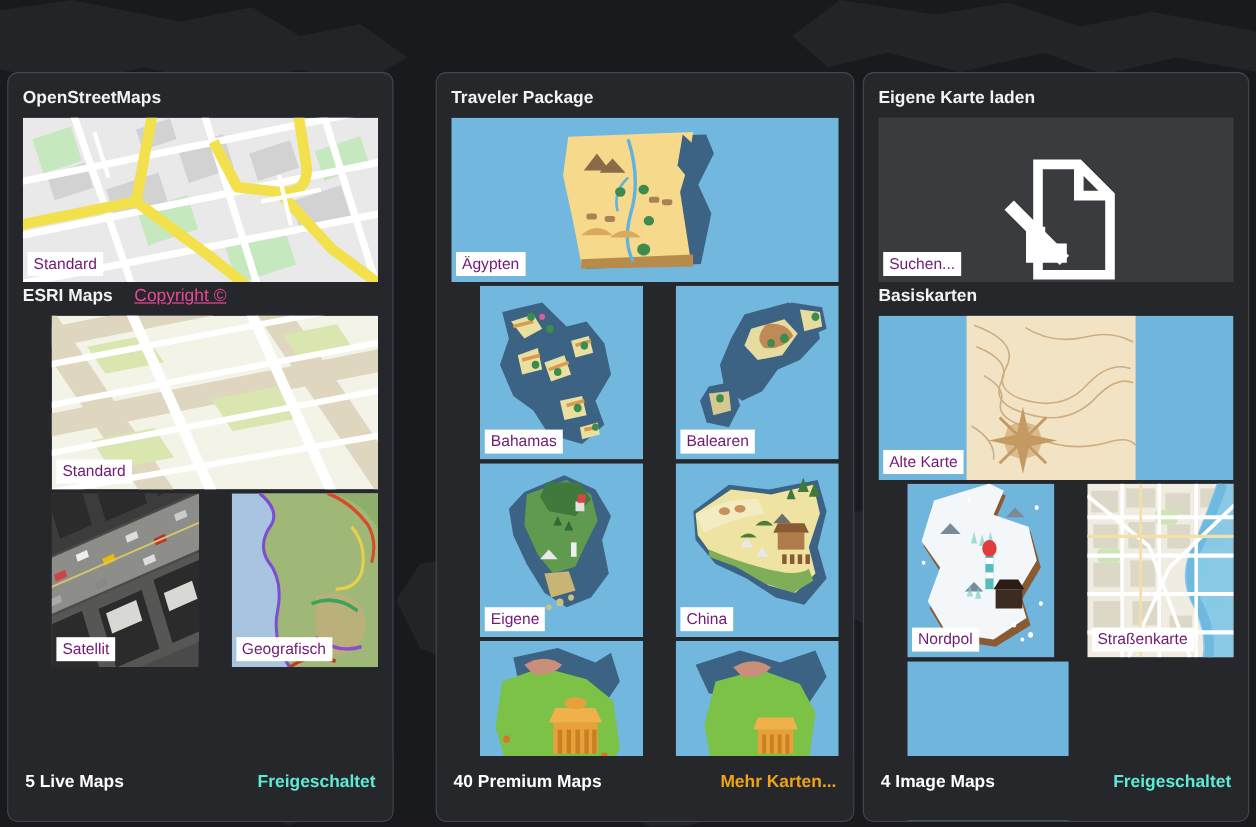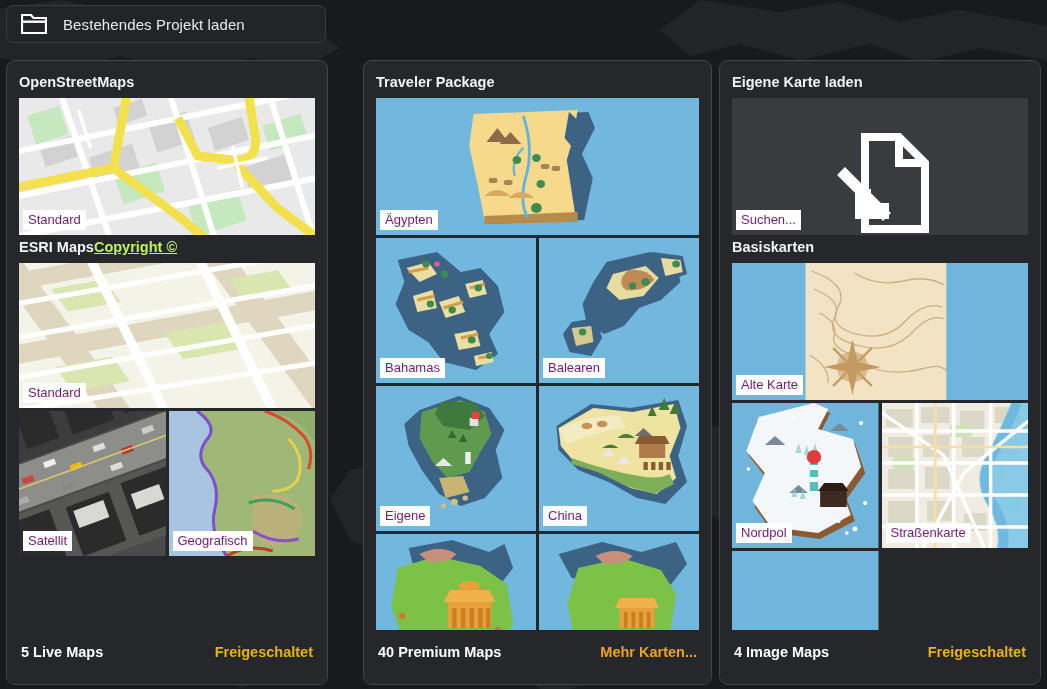--- a/index.html
+++ b/index.html
@@ -64,24 +64,24 @@
 
   .section-title {
     color: #f2f3f4;
     font-size: 14.5px;
     font-weight: bold;
     line-height: 18px;
     margin-bottom: 7px;
     white-space: nowrap;
   }
   .section-title .copy-link {
-    color: #bef264;
-    font-weight: bold;
+    color: #ec4899;
+    font-weight: normal;
     text-decoration: underline;
-    margin-left: 0;
+    margin-left: 18px;
     cursor: pointer;
   }
 
   
   .thumb {
     position: relative;
     overflow: hidden;
     cursor: pointer;
     display: block;
   }
@@ -89,42 +89,42 @@
     position: absolute;
     left: 4px; bottom: 5px;
     background: #ffffff;
     color: #701a75;
     font-size: 13px;
     line-height: 17px;
     padding: 1px 5px 2px 5px;
     white-space: nowrap;
   }
   .row2 { display: flex; gap: 3px; }
-  .row2 > .thumb { flex: 1 1 0; }
+  .row2 > .thumb { flex: 1 1 0; margin-left: 24px; }
 
   .wide { width: 100%; height: 137px; margin-bottom: 3px; }
   .half { height: 145px; margin-bottom: 3px; }
 
   
   .panel-footer {
     position: absolute;
     left: 0; right: 0; bottom: 0;
     height: 44px;
     background: #26272b;
     display: flex; align-items: center;
     justify-content: space-between;
     padding: 0 14px 20px 14px;
   }
   .footer-count {
     color: #ffffff;
     font-size: 14.5px;
     font-weight: bold;
   }
   .footer-status {
-    color: #eab308;
+    color: #5eead4;
     font-size: 14.5px;
     font-weight: bold;
   }
   .footer-status.accent { color: #efa318; cursor: pointer; }
 
   
   .scroll-mask {
     position: absolute;
     left: 0; right: 0; bottom: 44px;
     height: 10px;
@@ -155,27 +155,20 @@
       <path d="M350 470 L430 456 L490 486 L480 540 L410 566 L350 540 L330 500 Z"></path>
       <path d="M690 430 L760 420 L820 450 L810 510 L740 534 L690 500 Z"></path>
       <path d="M900 560 L980 548 L1040 576 L1030 640 L960 660 L900 630 Z"></path>
       <path d="M180 600 L260 588 L320 614 L310 666 L240 688 L180 660 Z"></path>
       <path d="M500 610 L580 598 L630 624 L620 676 L550 694 L495 664 Z"></path>
       <path d="M560 300 L640 290 L690 316 L680 368 L610 388 L555 356 Z"></path>
       <path d="M160 270 L230 262 L280 288 L268 338 L200 356 L150 324 Z"></path>
     </g>
   </svg>
 
-  <div id="load-project-btn">
-    <svg class="folder-icon" width="26" height="22" viewBox="0 0 26 22">
-      <path d="M1 2 h9 l2.5 3 H25 v15 H1 Z" fill="none" stroke="#ffffff" stroke-width="2.2"></path>
-      <rect x="1" y="7.5" width="24" height="2.4" fill="#ffffff"></rect>
-    </svg>
-    <span class="lbl">Bestehendes Projekt laden</span>
-  </div>
 
   <div class="panel" id="panel-osm">
     <div class="panel-inner">
 
       <div class="section-title">
         <span>OpenStreetMaps</span>
       </div>
 
       <div class="thumb wide">
         <svg width="100%" height="100%" viewBox="0 0 298 137" preserveAspectRatio="none">

